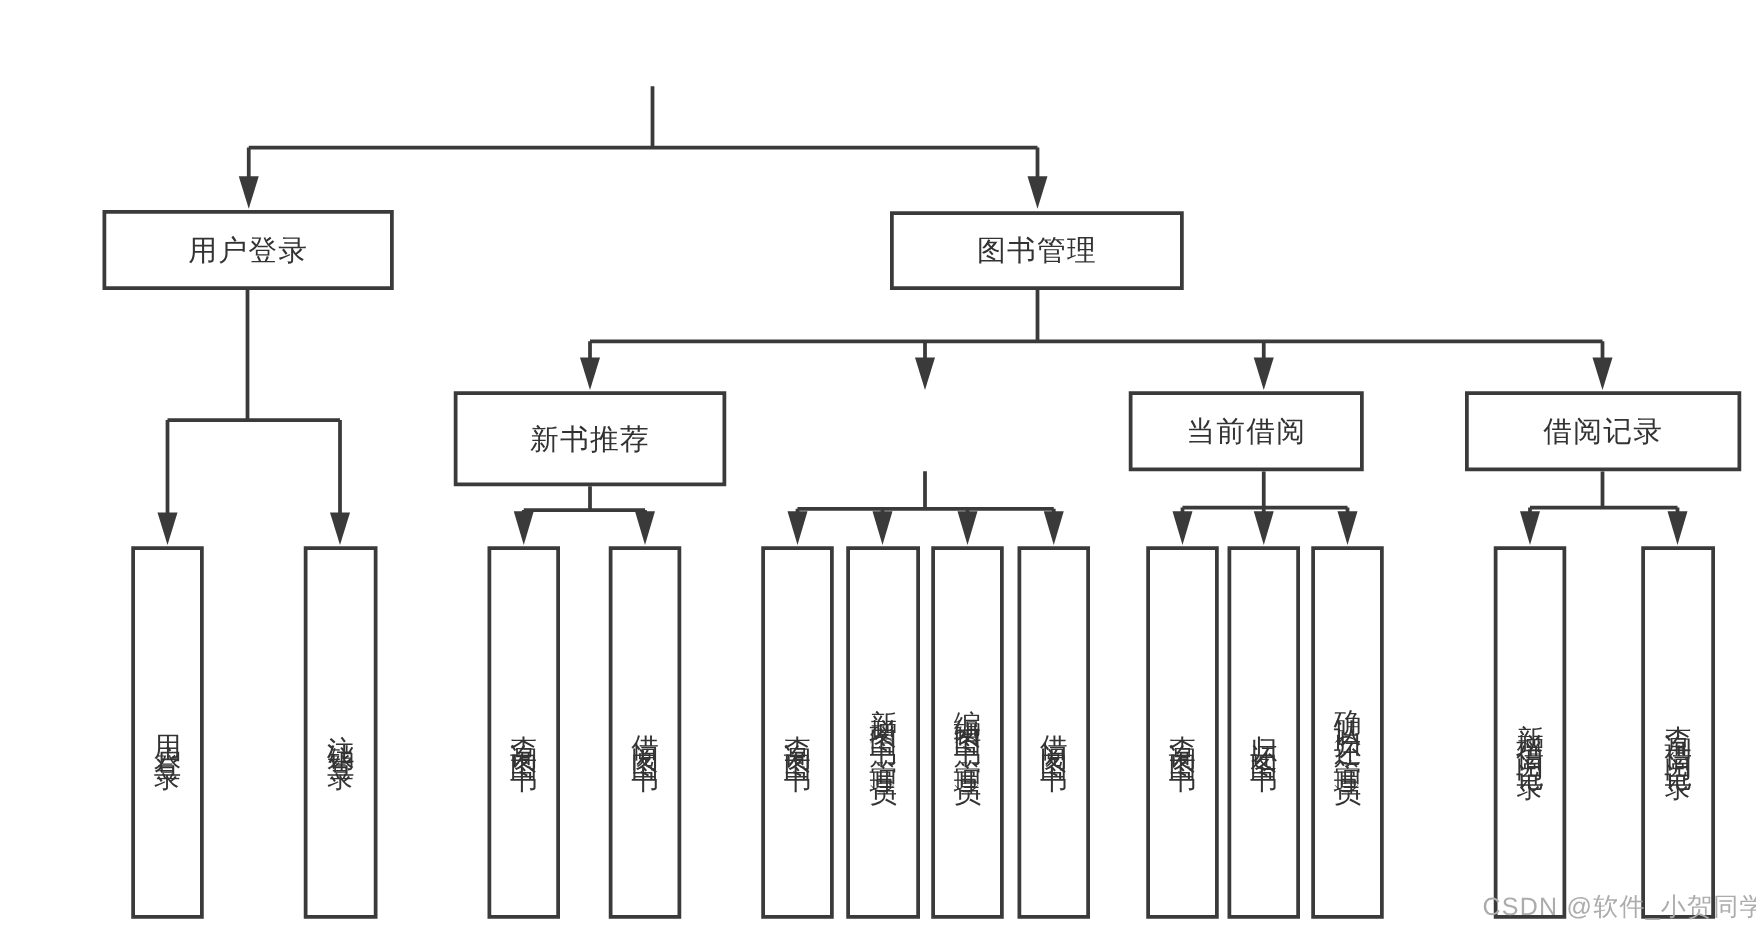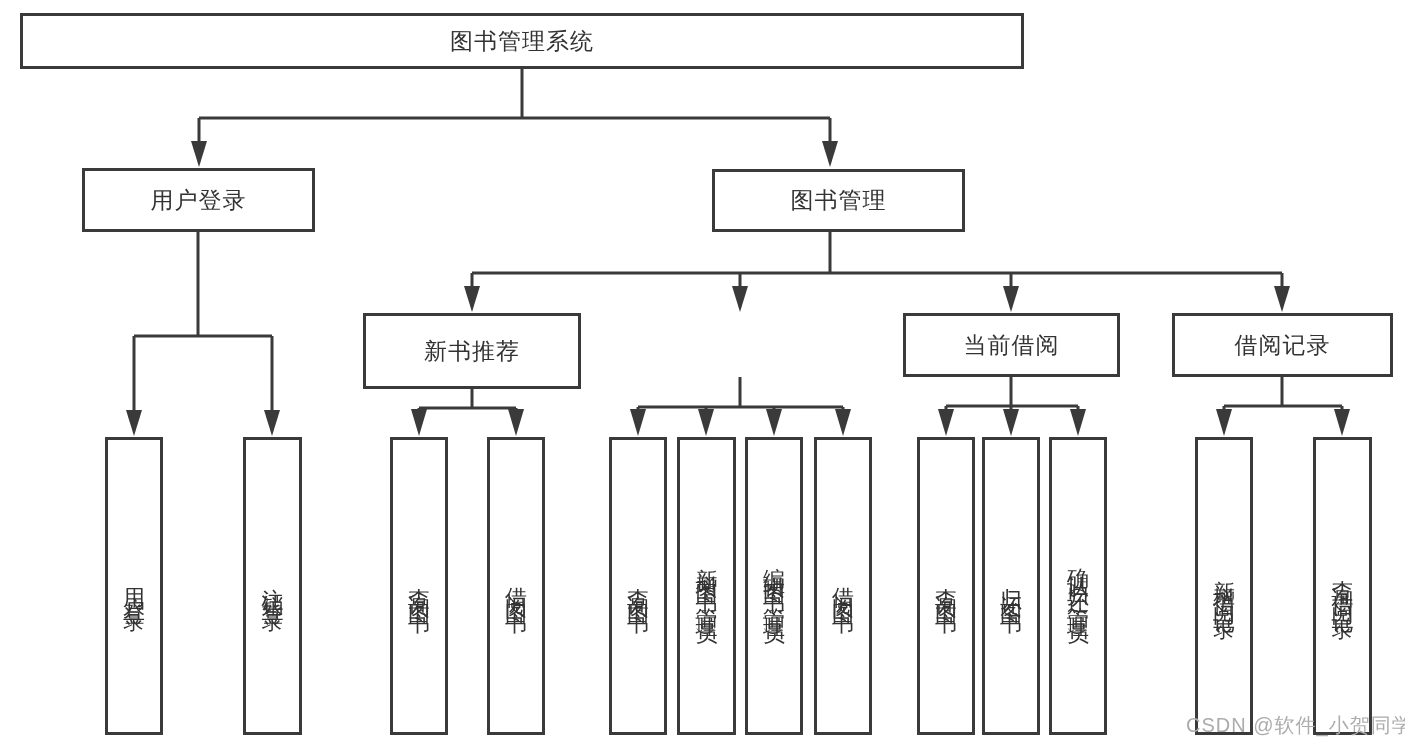--- a/index.html
+++ b/index.html
@@ -98,27 +98,26 @@
       <polygon points="1003,409 1019,409 1011,436"></polygon>
       <polygon points="1070,409 1086,409 1078,436"></polygon>
     </g>
     <g>
       <path d="M1282 377 V406 M1224 406 H1342 M1224 406 V410 M1342 406 V410"></path>
       <polygon points="1216,409 1232,409 1224,436"></polygon>
       <polygon points="1334,409 1350,409 1342,436"></polygon>
     </g>
   </svg>
 
-  <div class="node h" style="left:20px; top:13px; width:1004px; height:56px;">图书管理系统</div>
 
   <div class="node h" style="left:82px; top:168px; width:233px; height:64px;">用户登录</div>
-  <div class="node h" style="left:712px; top:169px; width:253px; height:63px;">图书管理</div>
+  <div class="node h" style="left:712px; top:169px; width:235px; height:63px;">图书管理</div>
 
   <div class="node h" style="left:363px; top:313px; width:218px; height:76px;">新书推荐</div>
-  <div class="node h" style="left:903px; top:313px; width:217px; height:64px;">当前借阅</div>
+  <div class="node h" style="left:903px; top:313px; width:188px; height:64px;">当前借阅</div>
   <div class="node h" style="left:1172px; top:313px; width:221px; height:64px;">借阅记录</div>
 
   <div class="node v" style="left:105px; width:58px;">
     <span class="vtext">用户登录</span>
     </div>
   <div class="node v" style="left:243px; width:59px;">
     <span class="vtext">注销登录</span>
     </div>
 
   <div class="node v" style="left:390px; width:58px;">

